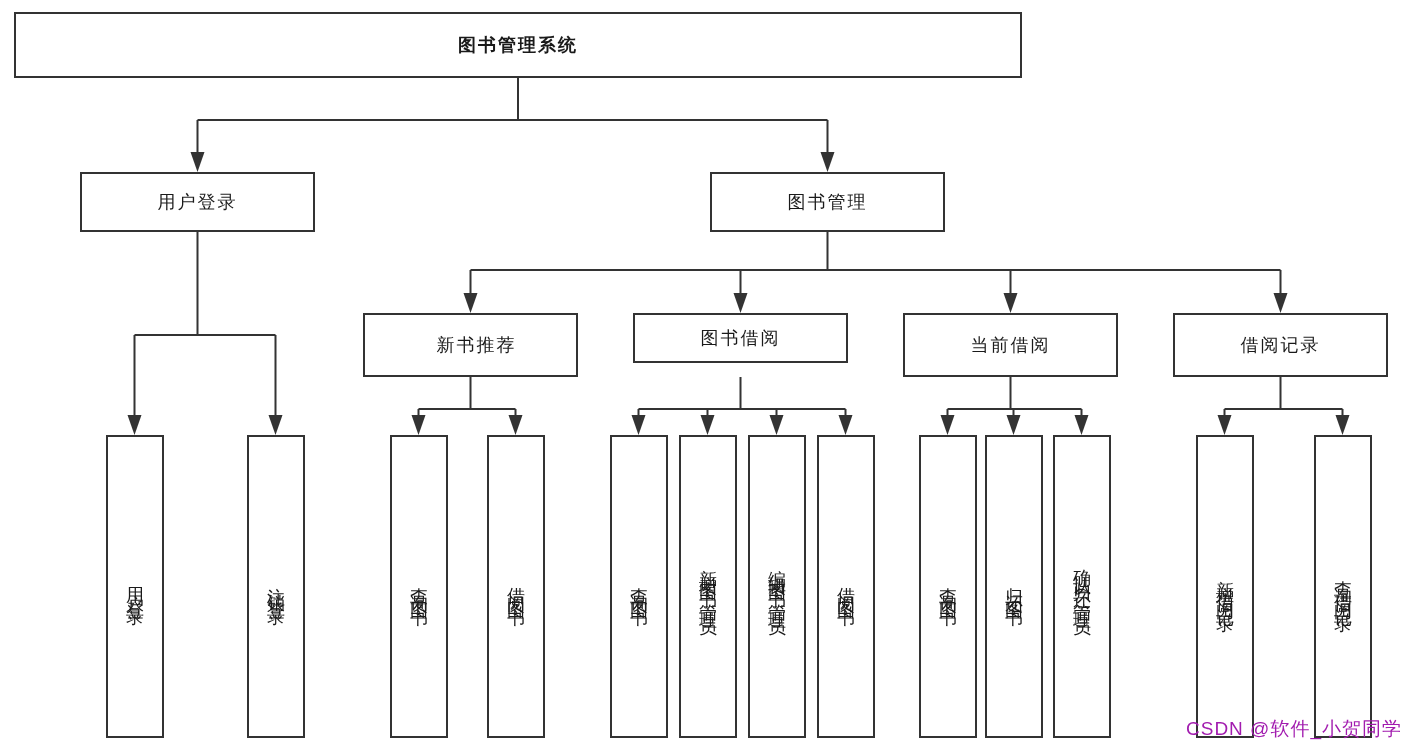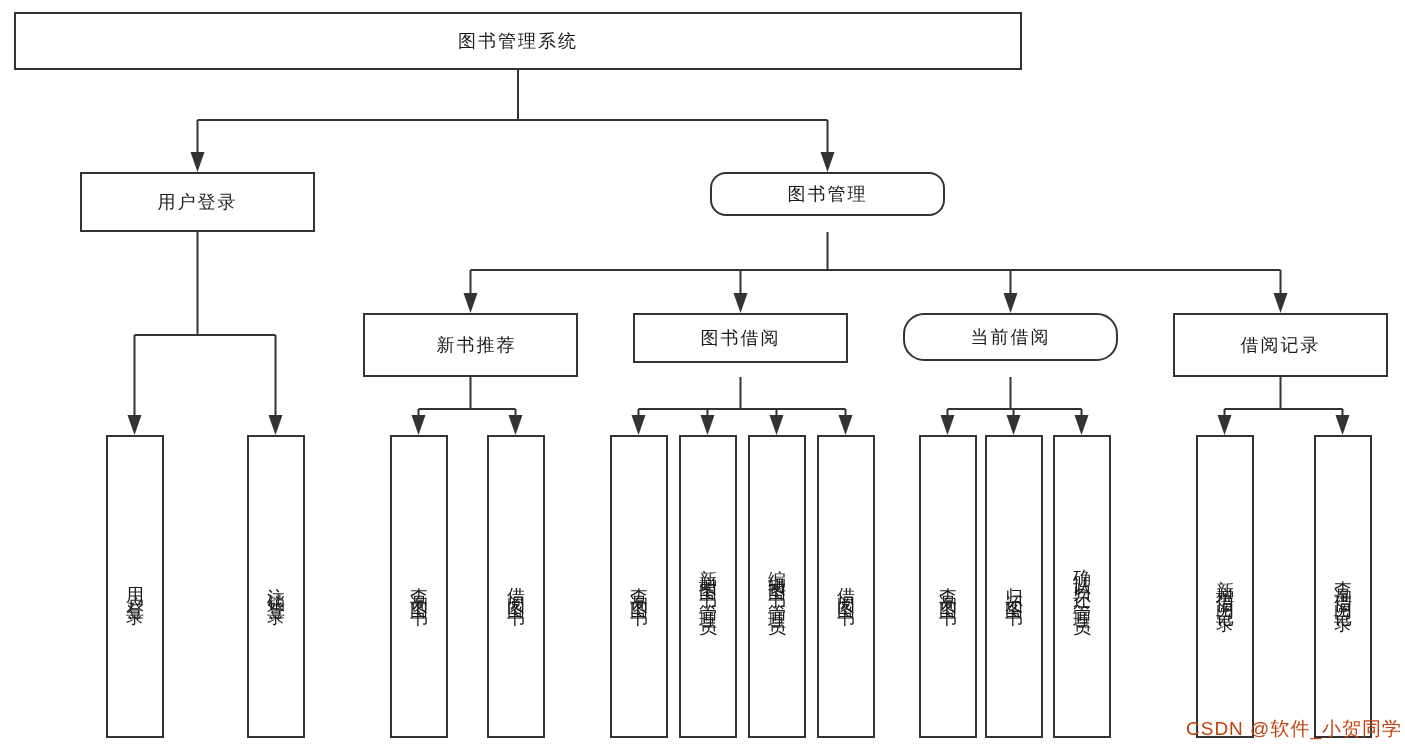--- a/index.html
+++ b/index.html
@@ -48,21 +48,21 @@
     font-size: 18px;
     letter-spacing: 7px;
     line-height: 1;
     white-space: nowrap;
   }
   .watermark {
     position: absolute;
     left: 1186px;
     top: 716px;
     font-size: 19px;
-    color: #c2410c;
+    color: #a21caf;
     letter-spacing: 1px;
     white-space: nowrap;
     z-index: 5;
   }
 </style>
 </head>
 <body>
 
 <div id="stage">
 
@@ -106,38 +106,38 @@
 
       <polygon points="940.5,415 954.5,415 947.5,435"></polygon>
       <polygon points="1006.5,415 1020.5,415 1013.5,435"></polygon>
       <polygon points="1074.5,415 1088.5,415 1081.5,435"></polygon>
 
       <polygon points="1217.5,415 1231.5,415 1224.5,435"></polygon>
       <polygon points="1335.5,415 1349.5,415 1342.5,435"></polygon>
     </g>
   </svg>
 
-  <div class="hbox" style="left:14px; top:12px; width:1008px; height:58px;">
+  <div class="hbox" style="left:14px; top:12px; width:1008px; height:66px;font-weight:bold;">
     <span>图书管理系统</span>
   </div>
 
   <div class="hbox" style="left:80px; top:172px; width:235px; height:60px;">
     <span>用户登录</span>
   </div>
-  <div class="hbox" style="left:710px; top:172px; width:235px; height:44px;border-radius:16px;">
+  <div class="hbox" style="left:710px; top:172px; width:235px; height:60px;">
     <span>图书管理</span>
   </div>
 
   <div class="hbox" style="left:363px; top:313px; width:215px; height:64px;padding-left:12px;">
     <span>新书推荐</span>
   </div>
   <div class="hbox" style="left:633px; top:313px; width:215px; height:50px;">
     <span>图书借阅</span>
   </div>
-  <div class="hbox" style="left:903px; top:313px; width:215px; height:48px;border-radius:21px;">
+  <div class="hbox" style="left:903px; top:313px; width:215px; height:64px;">
     <span>当前借阅</span>
   </div>
   <div class="hbox" style="left:1173px; top:313px; width:215px; height:64px;align-items:center;">
     <span>借阅记录</span>
   </div>
 
   <div class="vbox" style="left:106px;">
     <span class="vtext">用户登录</span>
   </div>
   <div class="vbox" style="left:247px;">

